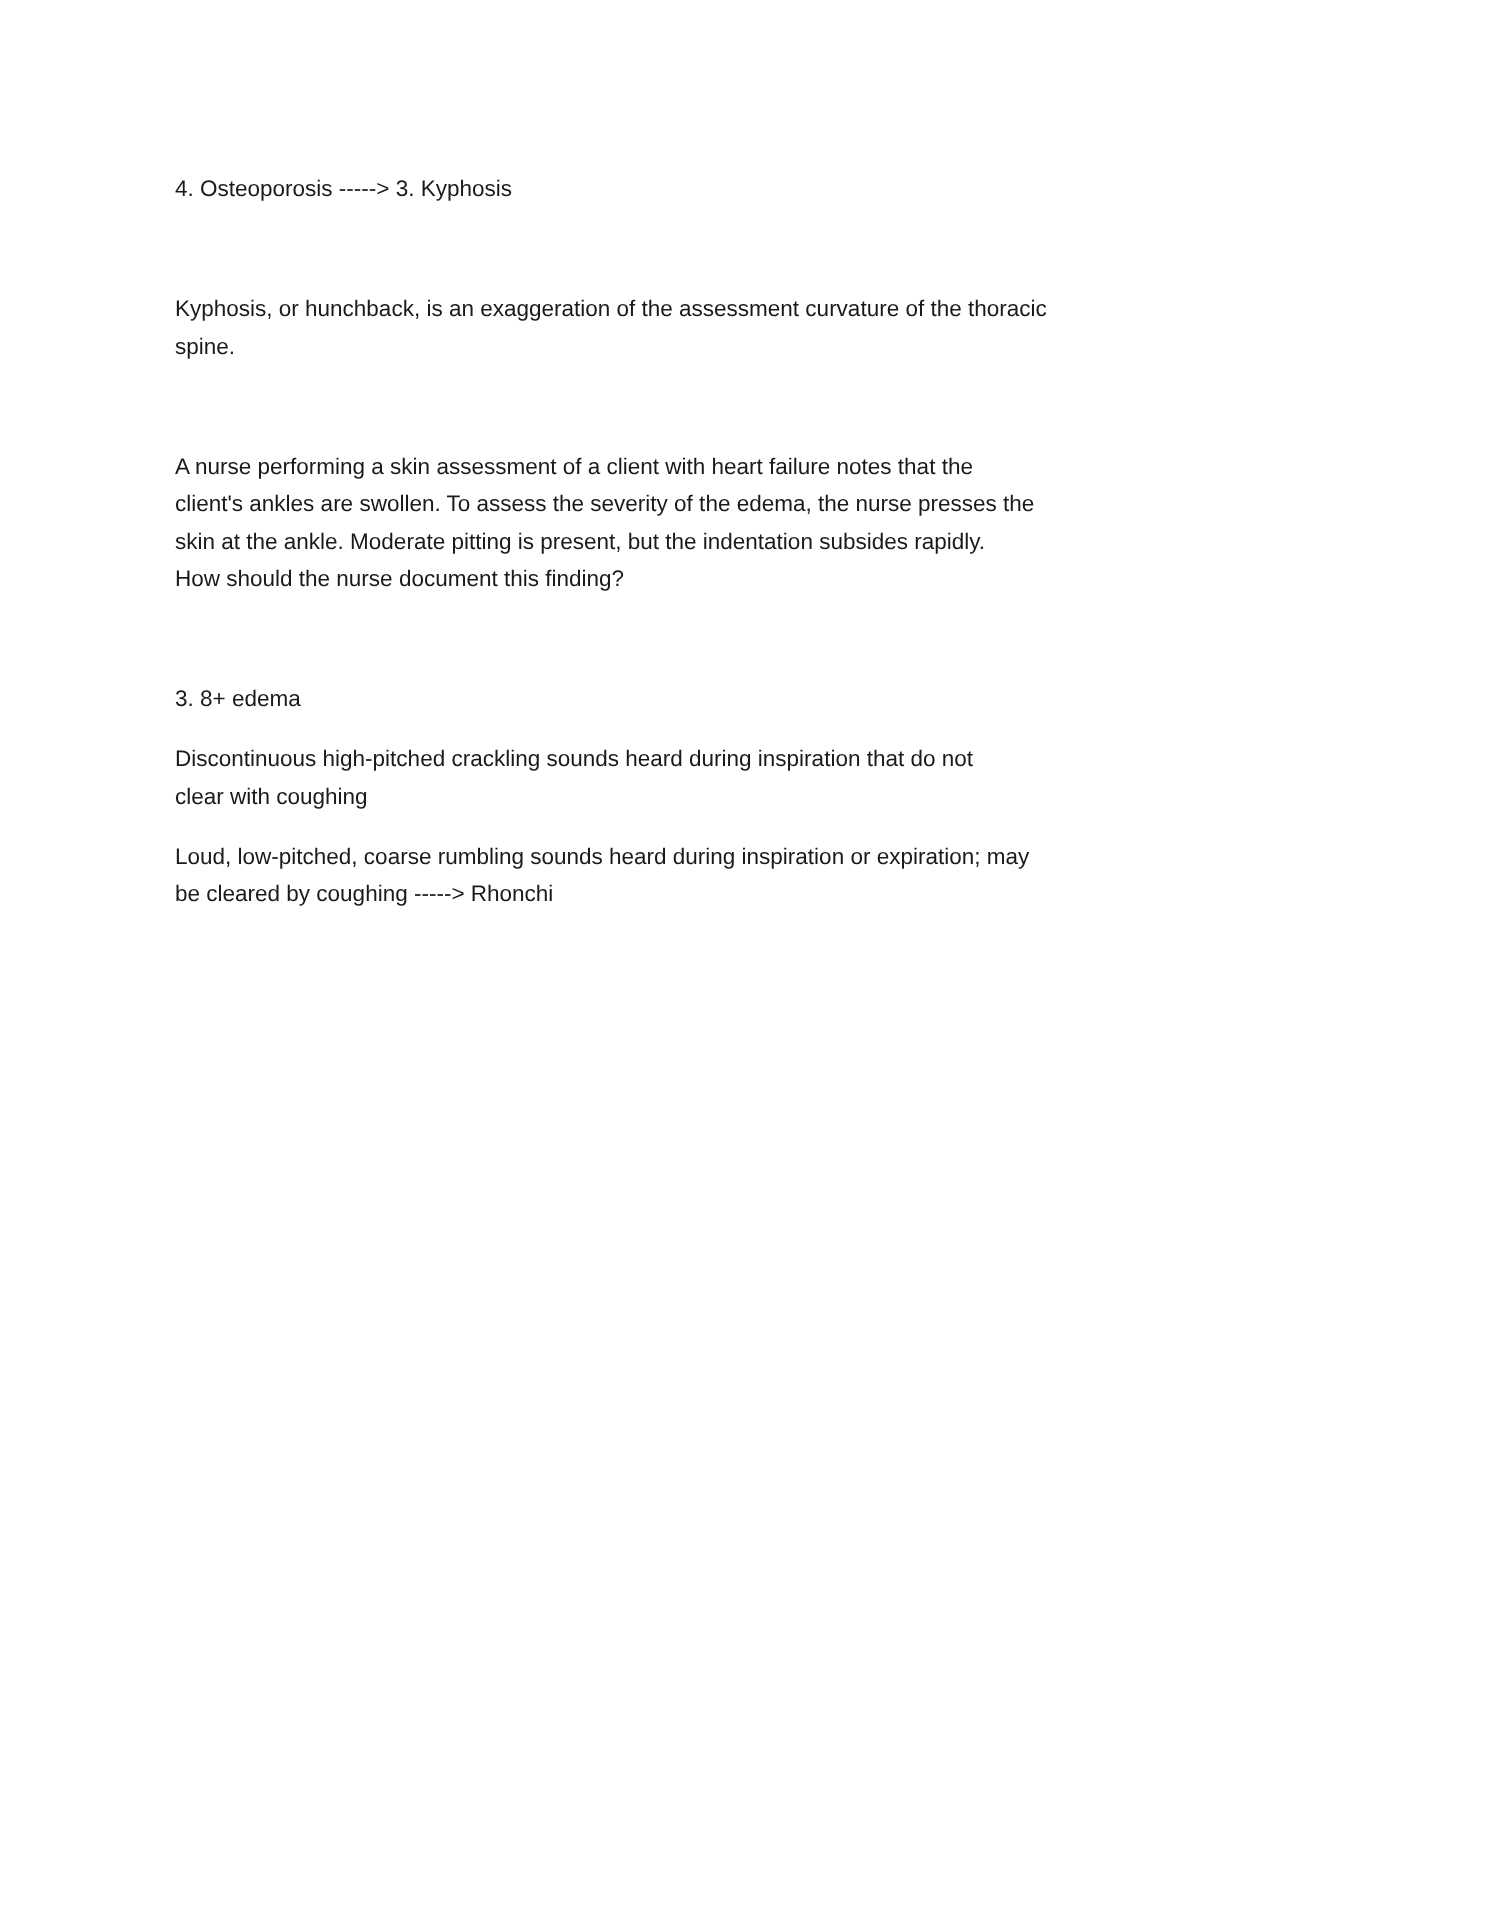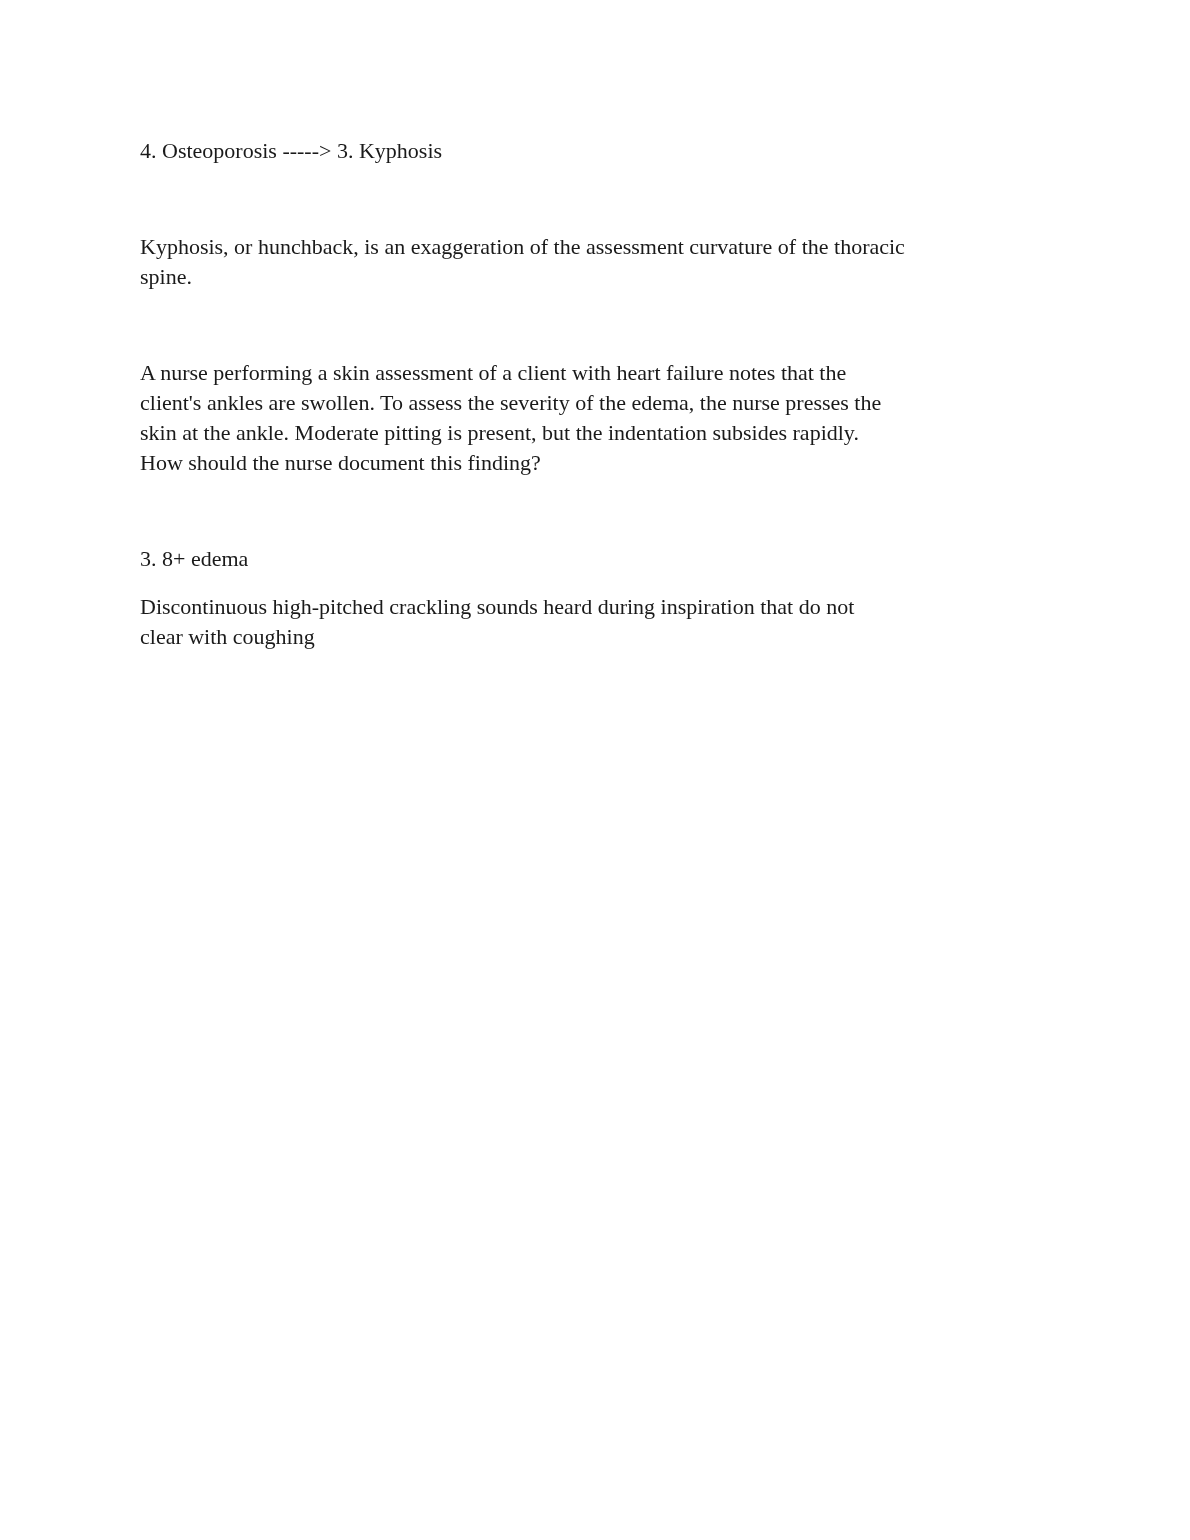--- a/index.html
+++ b/index.html
@@ -13,22 +13,22 @@
     height: 1540px;
     background: #ffffff;
     overflow: hidden;
     box-sizing: border-box;
   }
   .doc-content {
     position: absolute;
     top: 136px;
     left: 140px;
     width: 910px;
-    font-family: Liberation Serif, serif;
-    font-size: 22px;
+    font-family: Liberation Sans, sans-serif;
+    font-size: 18px;
     line-height: 30px;
     color: #1a1a1a;
   }
   .para {
     margin: 0 0 18px 0;
     white-space: pre-line;
   }
   .para.gap {
     margin-bottom: 66px;
   }
@@ -44,14 +44,16 @@
     <p class="para gap">4. Osteoporosis -----&gt; 3. Kyphosis</p>
     <p class="para gap">Kyphosis, or hunchback, is an exaggeration of the assessment curvature of the thoracic
 spine.</p>
     <p class="para gap">A nurse performing a skin assessment of a client with heart failure notes that the
 client's ankles are swollen. To assess the severity of the edema, the nurse presses the
 skin at the ankle. Moderate pitting is present, but the indentation subsides rapidly.
 How should the nurse document this finding?</p>
     <p class="para">3. 8+ edema</p>
     <p class="para">Discontinuous high-pitched crackling sounds heard during inspiration that do not
 clear with coughing</p>
+    <p class="para">Loud, low-pitched, coarse rumbling sounds heard during inspiration or expiration; may
+be cleared by coughing -----&gt; Rhonchi</p>
   </div>
 </div>
 
 </body></html>

